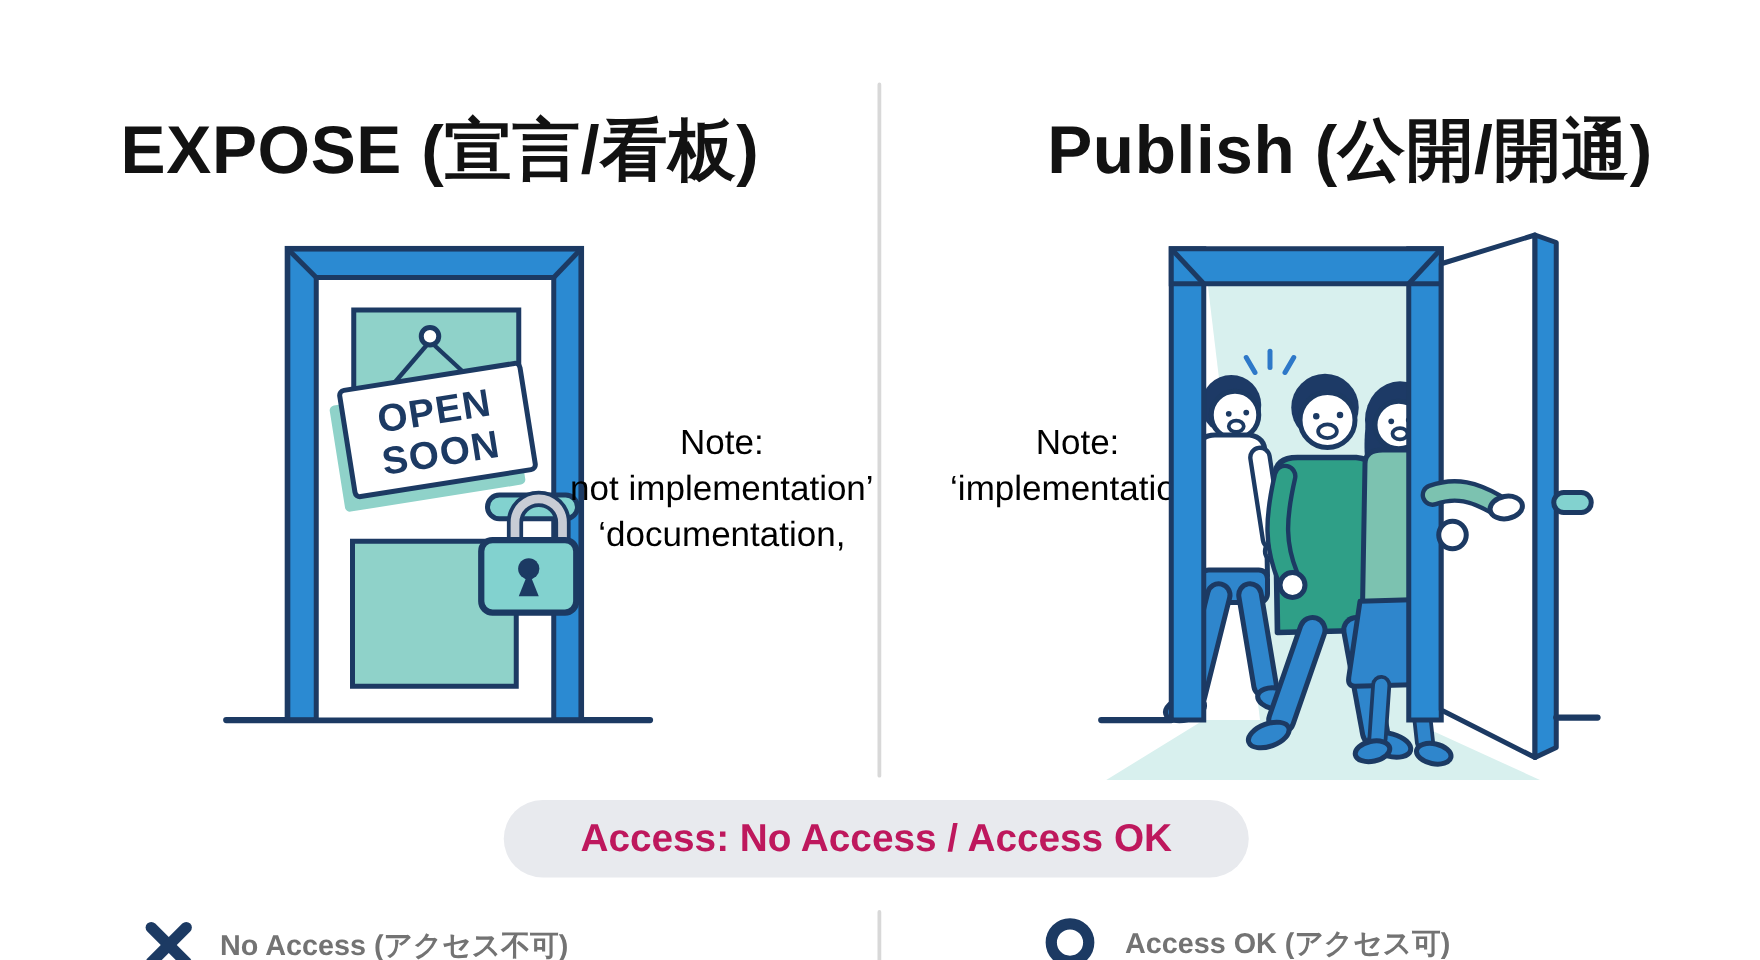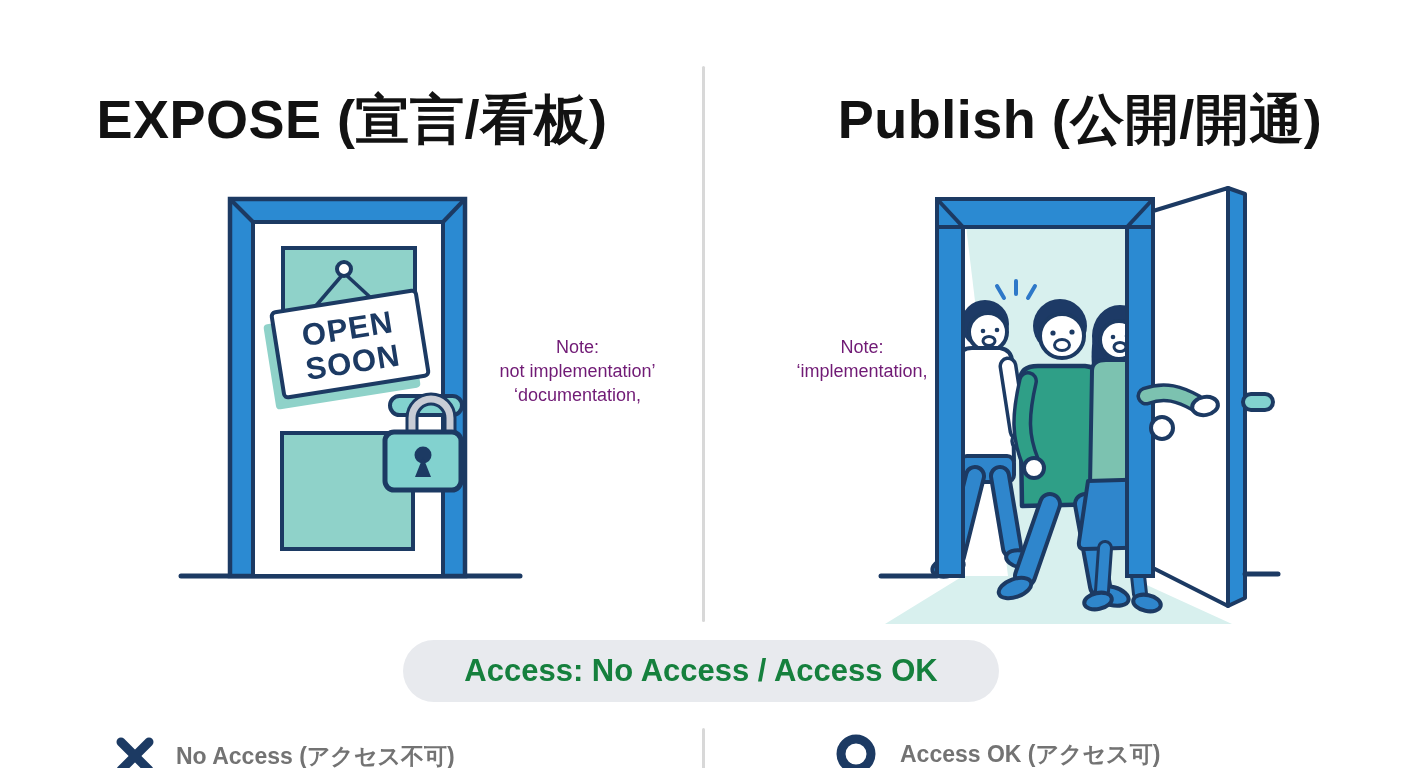--- a/index.html
+++ b/index.html
@@ -10,30 +10,30 @@
   .panel-title{
     position:absolute;top:48px;width:704px;text-align:center;
     font-size:54px;font-weight:700;color:#121212;letter-spacing:.5px;white-space:nowrap;
   }
   .panel-title.left{left:0;}
   .panel-title.right{left:728px;}
   .divider{position:absolute;left:702px;width:3px;background:#d8d8d8;border-radius:2px;}
   .divider.top{top:30px;height:556px;}
   .divider.bottom{top:692px;height:76px;}
   .note{
-    position:absolute;text-align:center;font-size:18px;line-height:1.32;
-    color:#701a75;font-weight:500;
+    position:absolute;text-align:center;font-size:28px;line-height:1.32;
+    color:#000000;font-weight:500;
   }
   .note.left{left:440px;top:300px;width:275px;}
   .note.right{left:732px;top:300px;width:260px;}
   .illus{position:absolute;}
   .access-pill{
     position:absolute;left:403px;top:604px;width:596px;height:62px;
     background:#e8eaee;border-radius:32px;display:flex;align-items:center;justify-content:center;
-    font-size:31px;font-weight:600;color:#15803d;white-space:nowrap;
+    font-size:31px;font-weight:600;color:#be185d;white-space:nowrap;
   }
   .legend-item{
     position:absolute;display:flex;align-items:center;gap:18px;height:56px;
     font-size:23px;font-weight:700;color:#737373;white-space:nowrap;
   }
   .legend-item.no-access{left:112px;top:692px;}
   .legend-item.access-ok{left:833px;top:690px;gap:21px;}
   .sign-text{font-family:"Liberation Sans",sans-serif;font-weight:700;
     font-size:31px;fill:#1c3a63;letter-spacing:1px;}
 </style>

